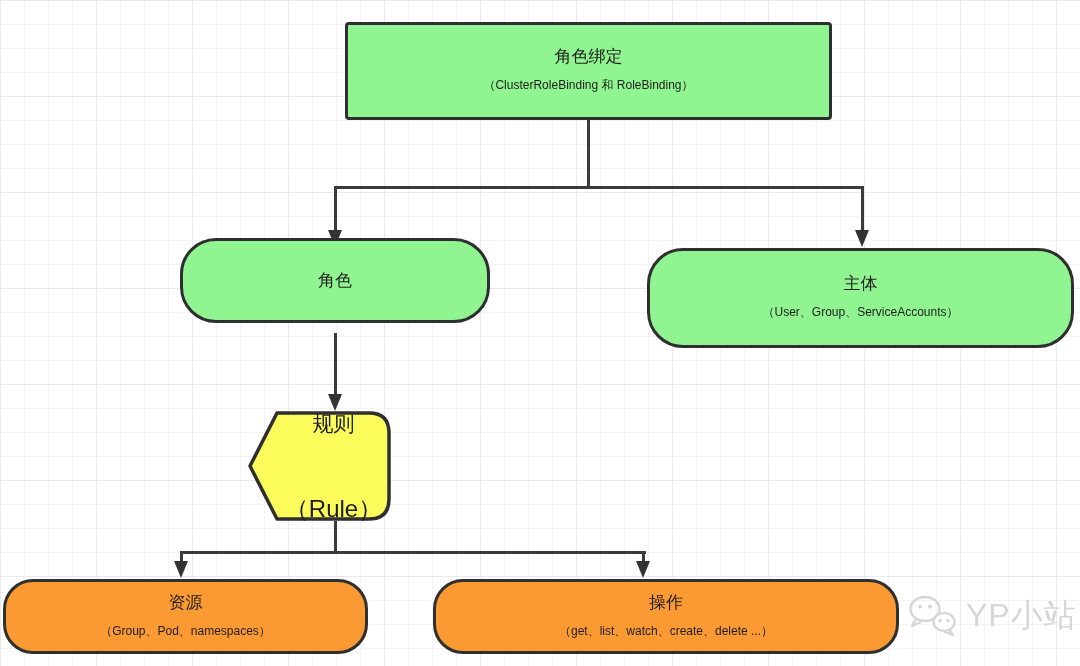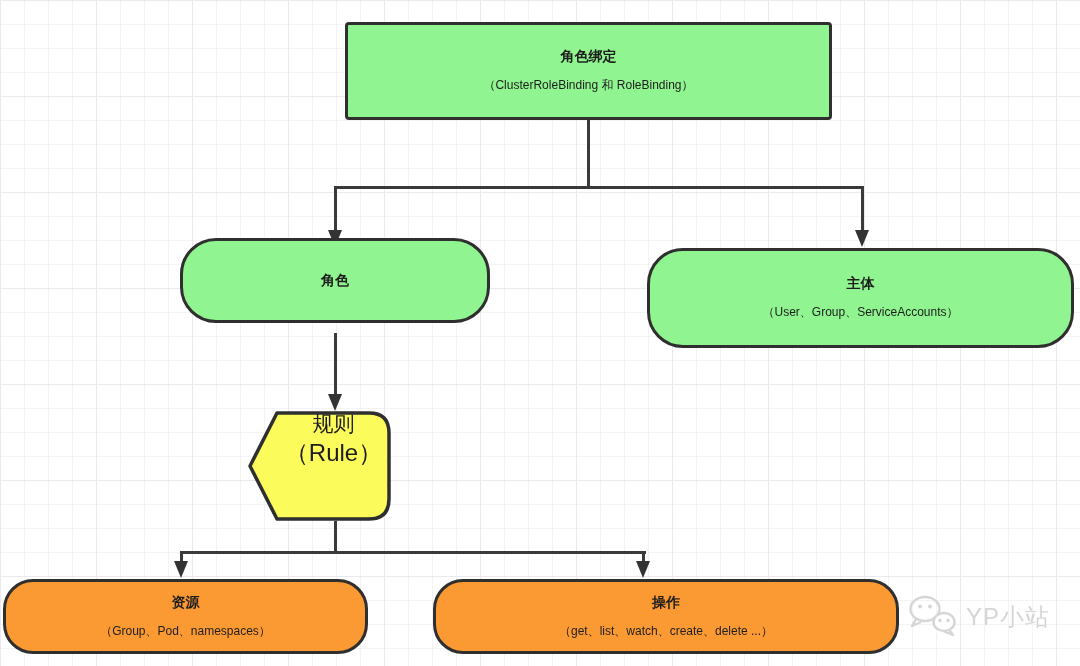--- a/index.html
+++ b/index.html
@@ -21,44 +21,44 @@
   }
   .node{
     position:absolute;
     box-sizing:border-box;
     border:3px solid #2f2f2f;
     display:flex;flex-direction:column;
     align-items:center;justify-content:center;
     text-align:center;
     color:#1d1d1d;
   }
-  .node .t{font-size:14px;line-height:29px;white-space:nowrap;font-weight:bold;}
+  .node .t{font-size:17px;line-height:29px;white-space:nowrap;}
   .node .s{font-size:12px;line-height:29px;white-space:nowrap;}
   .rect{border-radius:4px;}
   .pill{border-radius:36px;}
   .edge{position:absolute;background:#3a3a3a;}
   .arrow-down{
     position:absolute;width:0;height:0;
     border-left:7px solid transparent;
     border-right:7px solid transparent;
     border-top:17px solid #333;
   }
   .pentagon-wrap{position:absolute;left:246px;top:409px;width:147px;height:114px;}
   .pentagon-text{
     position:absolute;left:28px;top:0;width:119px;height:114px;
-    display:flex;flex-direction:column;align-items:center;justify-content:flex-start;
+    display:flex;flex-direction:column;align-items:center;justify-content:space-between;
     text-align:center;color:#1d1d1d;
   }
   .pentagon-text .t{font-size:21px;line-height:29px;}
   .pentagon-text .s{font-size:24px;line-height:29px;}
   .watermark{
     position:absolute;left:906px;top:594px;
-    display:flex;align-items:center;gap:6px;
+    display:flex;align-items:flex-start;gap:6px;
     color:#d6d6d6;
-    font-size:24px;
+    font-size:32px;
     letter-spacing:1px;
     user-select:none;
   }
 </style>
 </head>
 <body>
 
 <div class="canvas">
 
   <div class="edge" style="left:587px;top:119px;width:3px;height:69px;"></div>

